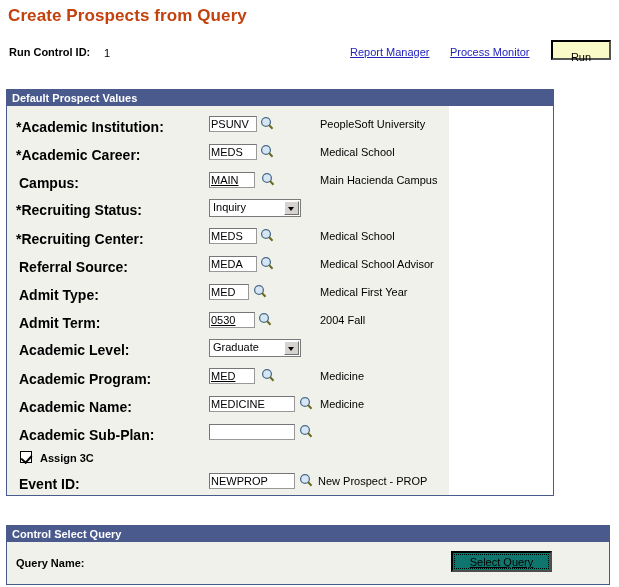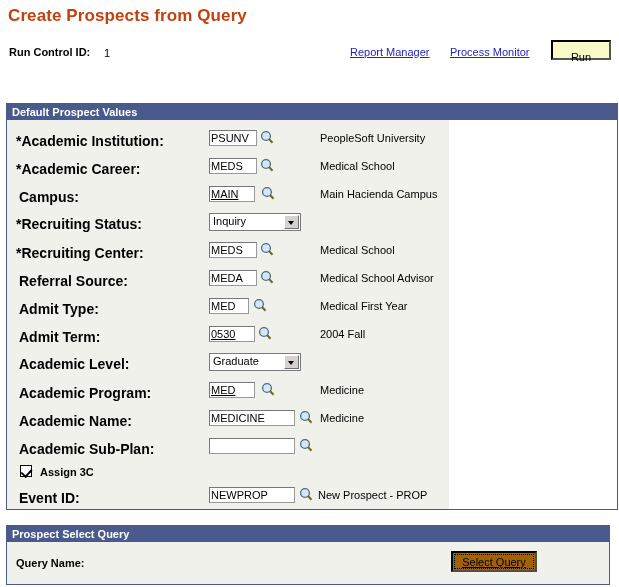--- a/index.html
+++ b/index.html
@@ -112,22 +112,22 @@
   .panel-inner {
     position: absolute;
     left: 0;
     top: 0;
     background: #F1F1EB;
     box-sizing: border-box;
   }
 
   #panel-default {
     left: 6px;
-    top: 103px;
-    width: 612px;
+    top: 89px;
+    width: 548px;
     height: 407px;
   }
   #panel-default .panel-body { height: 389px; }
   #panel-default .panel-inner {
     width: 442px;
     height: 389px;
   }
 
   #panel-query {
     left: 6px;
@@ -277,23 +277,23 @@
     left: 9px;
     top: 15px;
     font-size: 11px;
     font-weight: bold;
     white-space: nowrap;
   }
   .select-query-btn {
     position: absolute;
     left: 444px;
     top: 9px;
-    width: 86px;
+    width: 101px;
     height: 21px;
-    background: #a16207;
+    background: #0f766e;
     border: 2px solid #000000;
     border-right-color: #4D4D4D;
     border-bottom-color: #4D4D4D;
     box-sizing: border-box;
     cursor: pointer;
     padding: 0;
   }
   .select-query-btn .sq-inner {
     position: absolute;
     left: 1px;
@@ -479,21 +479,21 @@
             <line x1="9" y1="9" x2="12.5" y2="12.8" stroke="#6B6B20" stroke-width="2"></line>
           </svg>
       </span>
       <span class="desc-text" style="left:311px;">New Prospect - PROP</span>
     </div>
 
   </div>
 </div>
 
 <div class="panel" id="panel-query">
-  <div class="panel-header">Prospect Select Query</div>
+  <div class="panel-header">Control Select Query</div>
   <div class="panel-body">
     <div class="panel-inner"></div>
     <span class="query-label">Query Name:</span>
     <button class="select-query-btn">
       <span class="sq-inner">Select Query</span>
     </button>
   </div>
 </div>
 
 </body></html>

